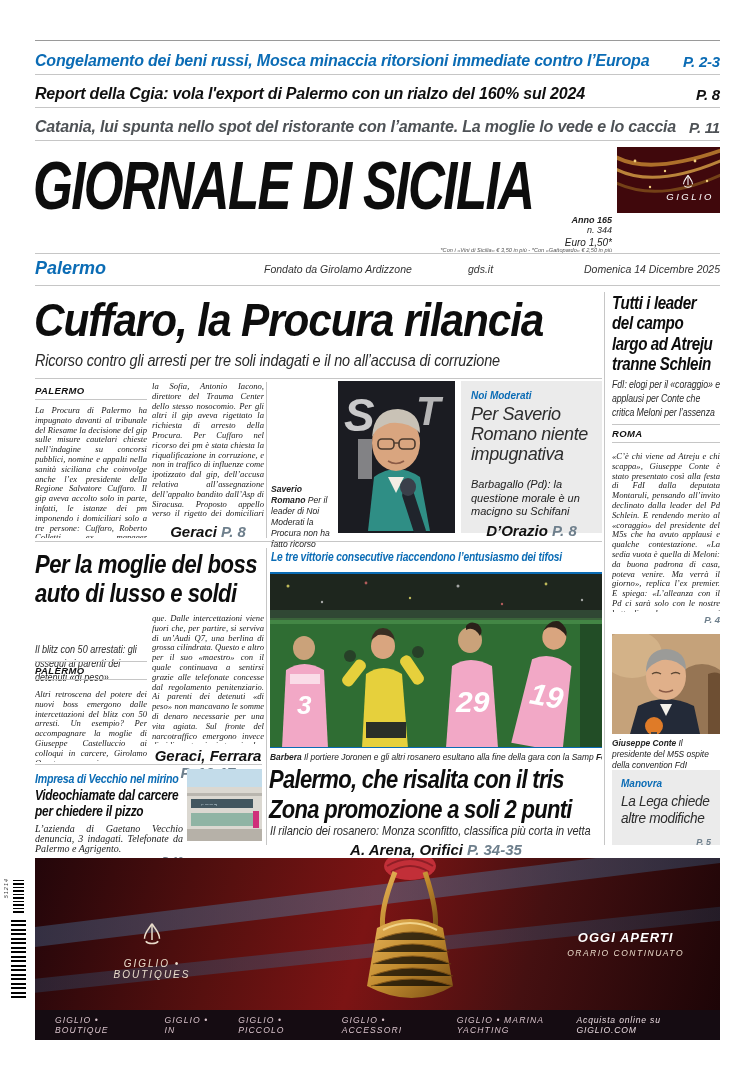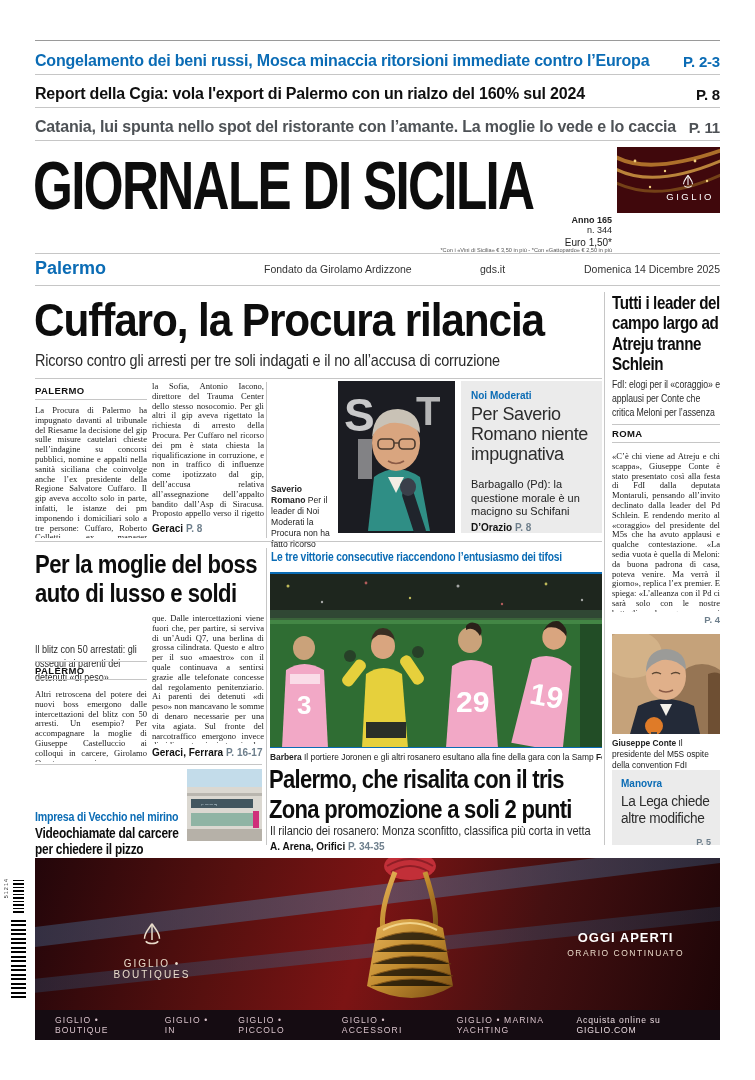--- a/index.html
+++ b/index.html
@@ -1,17 +1,17 @@
 <!DOCTYPE html>
 <html><head>
 <meta charset="utf-8">
 <style>
   * { margin:0; padding:0; box-sizing:border-box; }
   body { background:#e8e8e8; font-family:"Liberation Sans",sans-serif; }
-  .page { position:relative; width:755px; height:1080px; background:#fff; margin:0 auto; overflow:hidden; color:#111; }
+  .page { position:relative; width:755px; height:1080px; background:#fff; margin:0 auto; overflow:hidden; color:#111;font-style:italic; }
   .hr { position:absolute; height:1px; background:#c6c6c6; }
   .vr { position:absolute; width:1px; background:#c6c6c6; }
   .serif { font-family:"Liberation Serif",serif; text-align:justify; color:#1a1a1a; }
   .abs { position:absolute; }
   .nowrap { white-space:nowrap; }
   .cx { transform-origin:left top; display:block; }
 
   
   .sky { position:absolute; left:35px; width:685px; display:flex; justify-content:space-between; align-items:center; font-weight:bold; font-size:16px; letter-spacing:-0.2px; }
   .sky .pg { font-size:15px; }
@@ -24,21 +24,21 @@
   .pricenote { position:absolute; right:143px; top:247px; font-size:5.6px; color:#555; }
 
   
   .dl-edition { position:absolute; left:35px; top:258px; font-size:18px; font-weight:bold; color:#0b6cb5; }
   .dl-txt { position:absolute; top:263px; font-size:10.5px; color:#333; }
 
   
   .kick { font-size:9.5px; font-weight:bold; letter-spacing:.4px; color:#111; padding:3px 0 3px; border-bottom:1px solid #c6c6c6; }
   .kick.topline { border-top:1px solid #c6c6c6; }
 
-  .byline { font-size:10px; text-align:left; color:#111; margin-top:3px; }
+  .byline { font-size:15px; text-align:center; color:#111; margin-top:3px; }
   .byline .nm { font-weight:bold; }
   .byline .pg { color:#6e7f8c; font-weight:bold; }
 
   .graybox { background:#ebebeb; padding:9px 10px; }
   .graybox .gk { color:#0b6cb5; font-weight:bold; font-size:10px; }
   .graybox .gh { font-weight:400; color:#2d2d2d; letter-spacing:-0.4px; line-height:1.12; }
 
   .photo { position:absolute; overflow:hidden; }
   .cap { font-size:8.6px; line-height:1.28; color:#222; }
   .cap .b { font-weight:bold; }
@@ -105,21 +105,21 @@
   <div class="edition">
     <div class="b">Anno 165</div>
     <div>n. 344</div>
     <div style="font-size:10px;margin-top:1px;">Euro 1,50*</div>
   </div>
   <div class="pricenote">*Con i «Vini di Sicilia» € 3,50 in più - *Con «Gattopardo» € 2,50 in più</div>
 
   <div class="hr" style="left:35px;width:685px;top:253px;"></div>
   <div class="dl-edition">Palermo</div>
   <div class="dl-txt" style="left:264px;">Fondato da Girolamo Ardizzone</div>
-  <div class="dl-txt" style="left:480px;">gds.it</div>
+  <div class="dl-txt" style="left:468px;">gds.it</div>
   <div class="dl-txt" style="right:35px;left:auto;">Domenica 14 Dicembre 2025</div>
   <div class="hr" style="left:35px;width:685px;top:285px;"></div>
 
   <div class="abs" style="left:34px;top:293px;width:640px;">
     <span class="cx nowrap" style="font-size:46px;font-weight:bold;letter-spacing:-1.2px;transform:scaleX(0.92);color:#0d0d0d;">Cuffaro, la Procura rilancia</span>
   </div>
   <div class="abs" style="left:35px;top:351px;width:660px;">
     <span class="cx nowrap" style="font-size:17px;letter-spacing:-0.2px;transform:scaleX(0.85);color:#2b2b2b;">Ricorso contro gli arresti per tre soli indagati e il no all’accusa di corruzione</span>
   </div>
   <div class="hr" style="left:35px;width:567px;top:378px;"></div>
@@ -228,21 +228,21 @@
   <div class="abs serif" style="left:35px;top:690px;width:112px;height:72px;overflow:hidden;font-size:8.6px;line-height:9.8px;">Altri retroscena del potere dei nuovi boss emergono dalle intercettazioni del blitz con 50 arresti. Un esempio? Per accompagnare la moglie di Giuseppe Castelluccio ai colloqui in carcere, Girolamo Quartararo non si muoveva con un’auto qualun-</div>
   <div class="abs" style="left:152px;top:614px;width:112px;height:148px;">
     <div class="serif" style="font-size:8.6px;line-height:9.8px;height:130px;overflow:hidden;">que. Dalle intercettazioni viene fuori che, per partire, si serviva di un’Audi Q7, una berlina di grossa cilindrata. Questo e altro per il suo «maestro» con il quale continuava a sentirsi grazie alle telefonate concesse dal regolamento penitenziario. Ai parenti dei detenuti «di peso» non mancavano le somme di denaro necessarie per una vita agiata. Sul fronte del narcotraffico emergono invece dissidi e tensioni tra i clan coinvolti.</div>
     <div class="byline">
       <span class="nm">Geraci, Ferrara</span>
       <span class="pg">P. 16-17</span>
     </div>
   </div>
 
   <div class="hr" style="left:35px;width:227px;top:764px;"></div>
-  <div class="abs" style="left:35px;top:809px;width:148px;">
+  <div class="abs" style="left:35px;top:771px;width:148px;">
     <span class="cx nowrap" style="font-size:13px;font-weight:bold;letter-spacing:-0.3px;transform:scaleX(0.82);color:#0b6cb5;">Impresa di Vecchio nel mirino</span>
     <span class="cx" style="width:174px;font-size:14px;font-weight:bold;letter-spacing:-0.3px;line-height:1.12;transform:scaleX(0.85);margin-top:2px;color:#0d0d0d;">Videochiamate dal carcere per chiedere il pizzo</span>
     <div class="serif" style="font-size:10px;line-height:9.8px;margin-top:5px;">L’azienda di Gaetano Vecchio denuncia, 3 indagati. Telefonate da Palermo e Agrigento.</div>
     <div style="text-align:right;font-size:9.5px;font-weight:bold;color:#6e7f8c;">P. 10</div>
   </div>
 
   <div class="photo" style="left:187px;top:769px;width:75px;height:72px;">
     <svg width="75" height="72" viewBox="0 0 75 72">
       <rect width="75" height="72" fill="#c3dcea"></rect>
       <rect x="0" y="18" width="75" height="42" fill="#dbd8d1"></rect>

